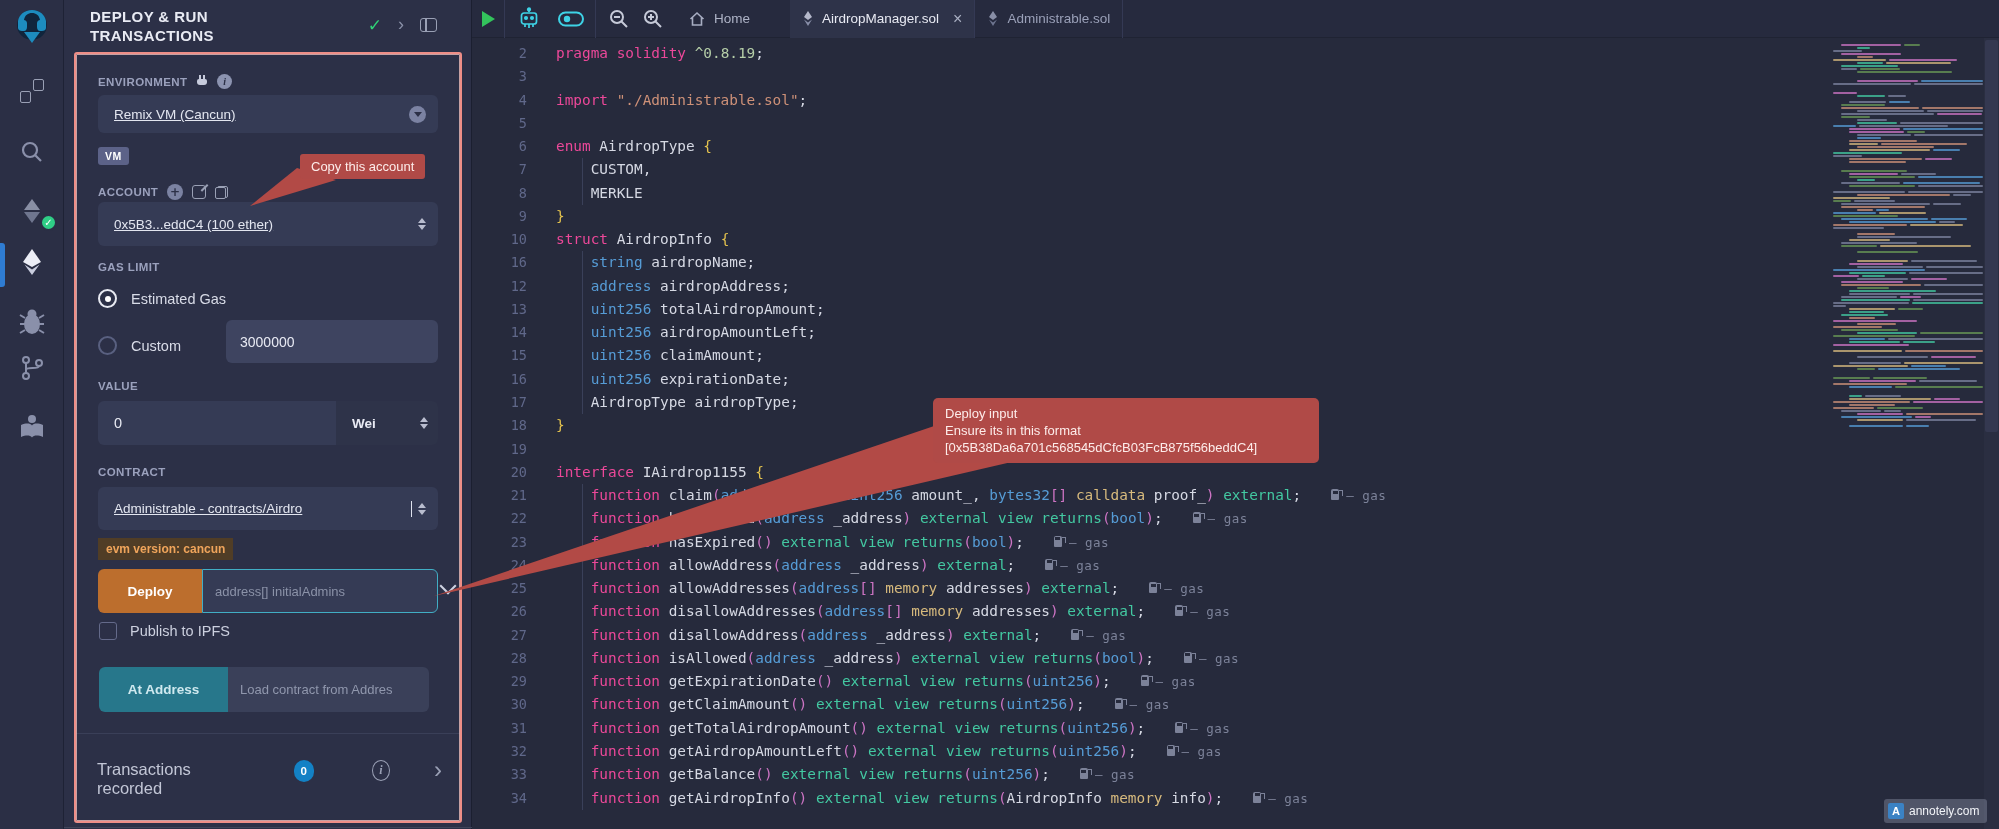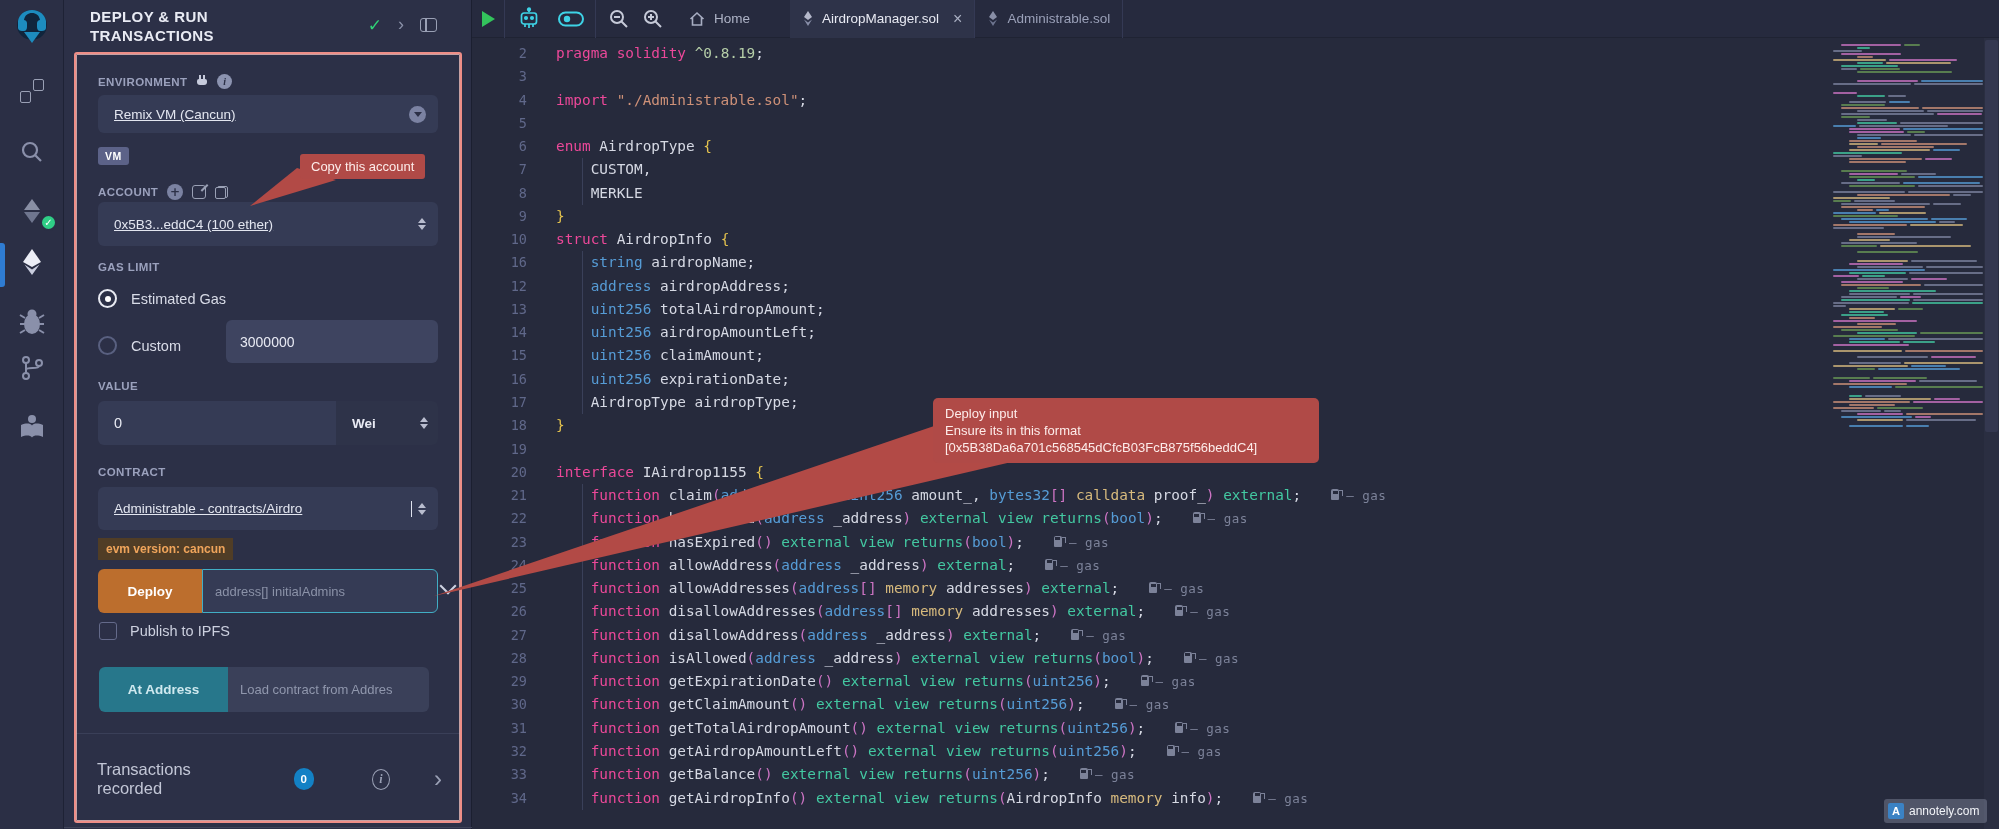--- a/index.html
+++ b/index.html
@@ -59,21 +59,21 @@
   .deploy-input { flex:1; background:#353b55; border:1px solid #41aec5; border-radius:0 6px 6px 0; color:#e8eaf3; font-size:13px; padding:0 12px; min-width:0; }
   .deploy-input::placeholder { color:#8b92a8; }
   .expand-chev { position:absolute; left:378px; top:580px; width:12px; height:12px; border-right:2px solid #cfd3e2; border-bottom:2px solid #cfd3e2; transform:rotate(45deg); }
   .cb-row { position:absolute; left:35px; top:622px; display:flex; align-items:center; gap:13px; font-size:14.5px; color:#ccd0df; }
   .checkbox { width:18px; height:18px; border:1.5px solid #646a8a; border-radius:3px; background:#2c3047; }
   .ataddr-row { position:absolute; left:35px; top:667px; width:330px; height:45px; display:flex; }
   .btn-ataddr { width:129px; background:#27778b; border:none; border-radius:6px 0 0 6px; color:#cfe9ef; font-size:13.5px; font-weight:bold; cursor:pointer; }
   .ataddr-input { flex:1; background:#3a4059; border:none; border-radius:0 6px 6px 0; color:#22c55e; font-size:13px; padding:0 12px; min-width:0; }
   .ataddr-input::placeholder { color:#9097ad; }
   .pdivider { position:absolute; left:10px; top:733px; width:388px; height:1px; background:#3a3f58; }
-  .tx-row { position:absolute; left:33px; top:760px; width:345px; display:flex; align-items:center;gap:44px; }
+  .tx-row { position:absolute; left:33px; top:760px; width:345px; display:flex; align-items:flex-start;gap:44px; }
   .tx-label { font-size:16.5px; color:#c2c6d6; }
   .tx-badge { margin-left:14px; width:24px; height:22px; background:#1381c5; border-radius:11px; color:#fff; font-size:11.5px; font-weight:bold; text-align:center; line-height:22px; }
   .tx-info { margin-left:14px; width:21px; height:21px; border:1.5px solid #9aa0b5; border-radius:50%; color:#9aa0b5; text-align:center; font:bold italic 12px/19px "Liberation Serif",serif; }
   .tx-chev { margin-left:auto; color:#9aa0b5; font-size:24px; line-height:20px; }
   .pbottom { position:absolute; left:0; top:827px; width:408px; height:1px; background:#3f4459; }
   
   .tabbar { position:absolute; left:472px; top:0; right:0; height:38px; background:#262a3e; border-bottom:1px solid #1f2333; display:flex; align-items:center; }
   .vsep { width:1px; height:38px; background:#343954; flex:none; }
   .play-ico { width:0; height:0; border-left:13px solid #33c35c; border-top:8px solid transparent; border-bottom:8px solid transparent; margin:0 9px 0 10px; }
   .tb-ico { display:flex; align-items:center; justify-content:center; flex:none; }

